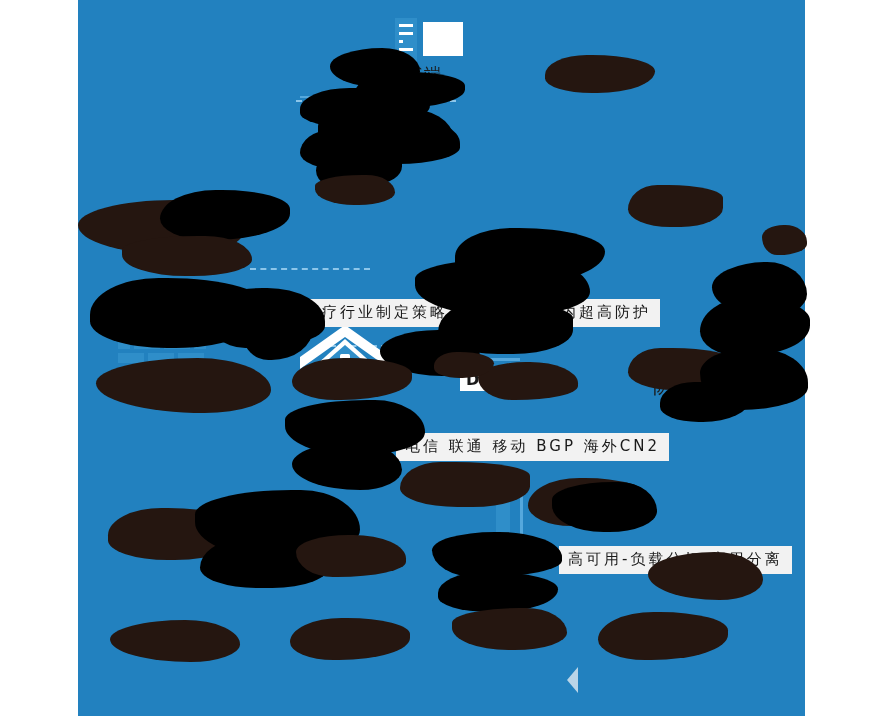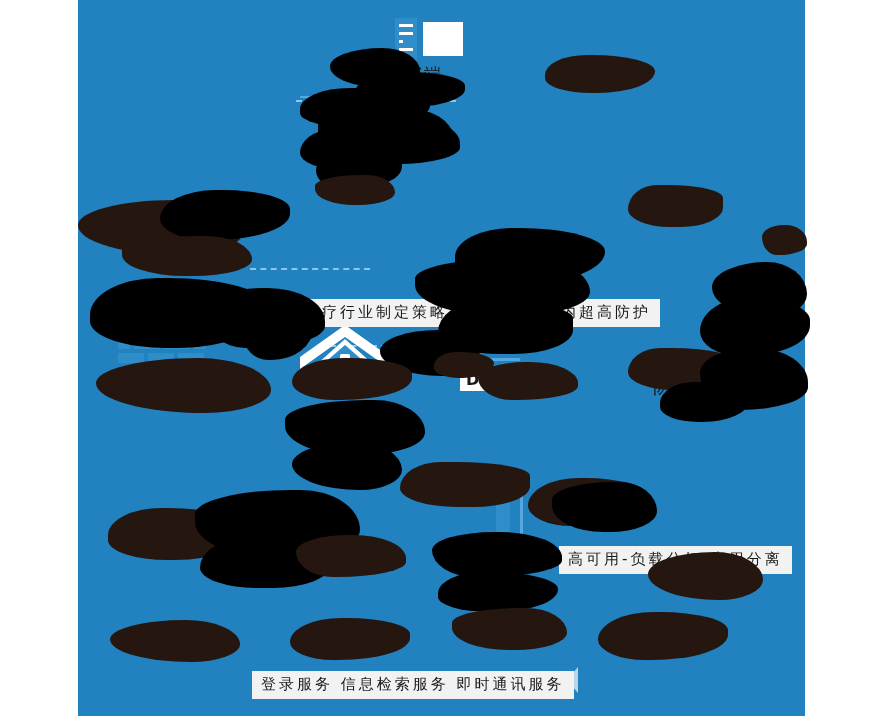--- a/index.html
+++ b/index.html
@@ -112,26 +112,26 @@
     </svg>
   </div>
 
   <div class="arrowR" style="left:247px;top:295px;"></div>
   <div class="lbl" style="left:259px;top:299px;">针对医疗行业制定策略</div>
 
   <div class="arrowR" style="left:522px;top:295px;"></div>
   <div class="lbl" style="left:534px;top:299px;">国内超高防护</div>
 
   <div class="arrowR" style="left:384px;top:429px;"></div>
+  <div class="lbl lat" style="left:396px;top:433px;">电信 联通 移动 BGP 海外CN2</div>
 
   <div class="arrowR" style="left:547px;top:542px;"></div>
   <div class="lbl" style="left:559px;top:546px;">高可用-负载分担-应用分离</div>
 
   <div class="arrowL" style="left:567px;top:667px;"></div>
-  <div class="lbl" style="left:252px;top:671px;">登录服务 信息检索服务 即时通讯服务</div>
 
   <div class="lbl" style="left:460px;top:369px;background:#ffffff;font-size:16px;font-weight:bold;letter-spacing:2px;padding:3px 6px;z-index:8;">DDoS</div>
 
   <div class="txtOv" style="left:653px;top:374px;font-size:19px;">防护</div>
 
   <div class="blob r50" style="left:330px;top:48px;width:90px;height:40px;"></div>
   <div class="blob r60" style="left:355px;top:72px;width:110px;height:36px;"></div>
   <div class="blob r40" style="left:300px;top:88px;width:130px;height:40px;"></div>
   <div class="blob r70" style="left:318px;top:108px;width:135px;height:50px;"></div>
   <div class="blob r80" style="left:300px;top:130px;width:100px;height:40px;"></div>

